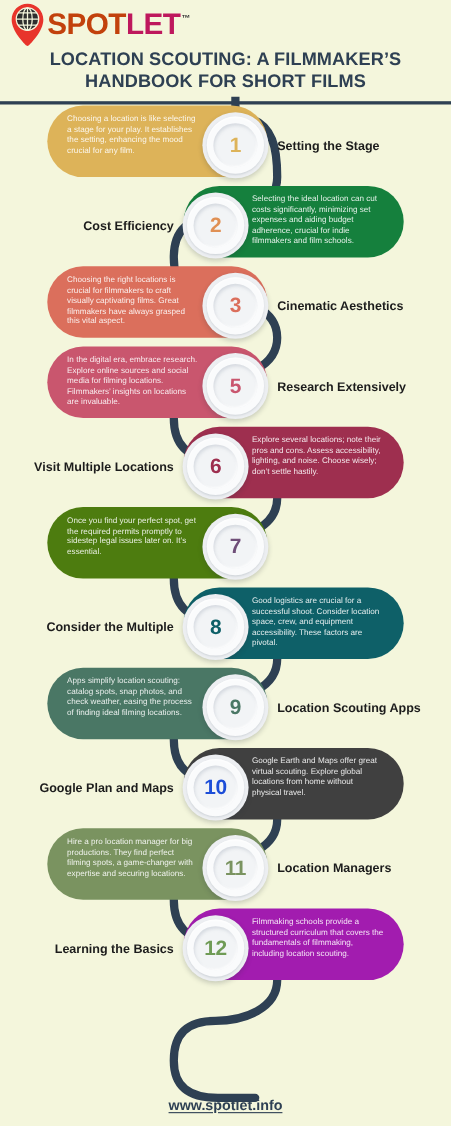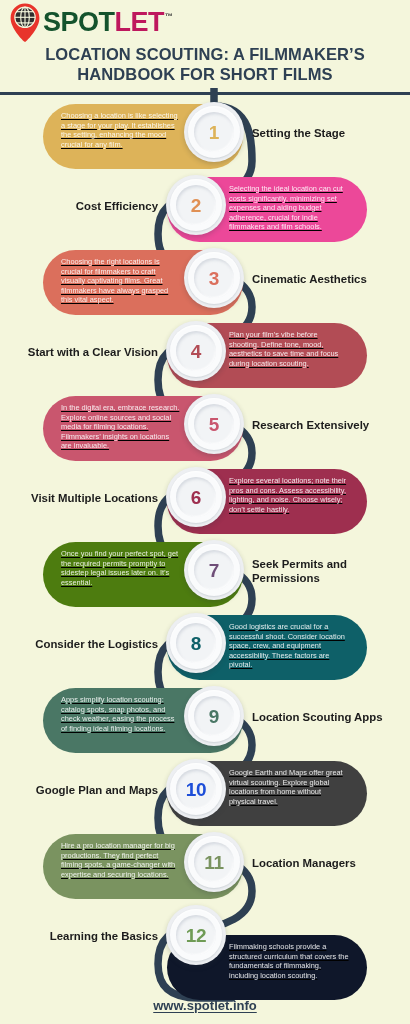--- a/index.html
+++ b/index.html
@@ -10,45 +10,44 @@
     position:relative;
   }
   .page{position:relative;width:410px;height:1024px;}
 
   
   .header{position:absolute;left:0;top:0;width:410px;height:96px;}
   .logo-row{position:absolute;left:8px;top:2px;display:flex;align-items:center;height:40px;}
   .pin{width:34px;height:40px;position:relative;flex:0 0 auto;}
   .pin svg{display:block;}
   .logo-text{font-size:27px;font-weight:bold;letter-spacing:-0.5px;line-height:1;margin-left:1px;position:relative;}
-  .logo-spot{color:#14532d;}
+  .logo-spot{color:#c2410c;}
   .logo-let{color:#be185d;}
   .logo-tm{font-size:8px;font-weight:bold;color:#333;position:relative;top:-12px;left:1px;}
 
   .title{
     position:absolute;left:0;top:44px;width:410px;
     text-align:center;color:#2E4053;
     font-size:16.5px;font-weight:bold;line-height:20px;
     letter-spacing:0.1px;
   }
   .divider{position:absolute;left:0;top:92px;width:410px;height:3px;background:#2E4053;}
 
   
   .snake{position:absolute;left:0;top:88px;width:410px;height:930px;pointer-events:none;z-index:1;}
 
   
   .steps{position:absolute;left:0;top:96px;width:410px;z-index:2;}
   .step{position:relative;width:410px;height:73px;}
 
   .pill{
-    position:absolute;top:8px;height:65px;
+    position:absolute;top:0;height:65px;
     border-radius:33px;
     box-sizing:border-box;
     z-index:2;
-    text-decoration:underline;
   }
   .pill.left{left:43px;width:200px;padding:7px 62px 7px 18px;}
   .pill.right{right:43px;width:200px;padding:7px 18px 7px 62px;}
   .pill-text{
     color:rgba(255,255,255,0.88);
     font-size:7.4px;line-height:9.6px;
     display:block;
   }
 
   .badge{
@@ -165,21 +164,21 @@
       </div>
       <div class="badge left">
         <span class="ring1"></span>
         <span class="ring2"></span>
         <span class="badge-num" style="color: rgb(221, 179, 89);">1</span>
       </div>
       <div class="heading right">Setting the Stage</div>
     </div>
 
     <div class="step">
-      <div class="pill right" style="background: #ec4899;">
+      <div class="pill right" style="background: #15803d;">
         <span class="pill-text">Selecting the ideal location can cut costs significantly, minimizing set expenses and aiding budget adherence, crucial for indie filmmakers and film schools.</span>
       </div>
       <div class="badge right">
         <span class="ring1"></span>
         <span class="ring2"></span>
         <span class="badge-num" style="color: rgb(224, 144, 84);">2</span>
       </div>
       <div class="heading left">Cost Efficiency</div>
     </div>
 
@@ -188,31 +187,20 @@
         <span class="pill-text">Choosing the right locations is crucial for filmmakers to craft visually captivating films. Great filmmakers have always grasped this vital aspect.</span>
       </div>
       <div class="badge left">
         <span class="ring1"></span>
         <span class="ring2"></span>
         <span class="badge-num" style="color: rgb(219, 111, 92);">3</span>
       </div>
       <div class="heading right">Cinematic Aesthetics</div>
     </div>
 
-    <div class="step">
-      <div class="pill right" style="background: rgb(178, 76, 85);">
-        <span class="pill-text">Plan your film’s vibe before shooting. Define tone, mood, aesthetics to save time and focus during location scouting.</span>
-      </div>
-      <div class="badge right">
-        <span class="ring1"></span>
-        <span class="ring2"></span>
-        <span class="badge-num" style="color: rgb(178, 76, 85);">4</span>
-      </div>
-      <div class="heading left">Start with a Clear Vision</div>
-    </div>
 
     <div class="step">
       <div class="pill left" style="background: rgb(201, 86, 110);">
         <span class="pill-text">In the digital era, embrace research. Explore online sources and social media for filming locations. Filmmakers’ insights on locations are invaluable.</span>
       </div>
       <div class="badge left">
         <span class="ring1"></span>
         <span class="ring2"></span>
         <span class="badge-num" style="color: rgb(201, 86, 110);">5</span>
       </div>
@@ -233,33 +221,32 @@
 
     <div class="step">
       <div class="pill left" style="background: #4d7c0f;">
         <span class="pill-text">Once you find your perfect spot, get the required permits promptly to sidestep legal issues later on. It’s essential.</span>
       </div>
       <div class="badge left">
         <span class="ring1"></span>
         <span class="ring2"></span>
         <span class="badge-num" style="color: rgb(111, 78, 120);">7</span>
       </div>
-      <div class="heading right">Seek Permits and Permissions</div>
     </div>
 
     <div class="step">
       <div class="pill right" style="background: rgb(14, 96, 104);">
         <span class="pill-text">Good logistics are crucial for a successful shoot. Consider location space, crew, and equipment accessibility. These factors are pivotal.</span>
       </div>
       <div class="badge right">
         <span class="ring1"></span>
         <span class="ring2"></span>
         <span class="badge-num" style="color: rgb(14, 96, 104);">8</span>
       </div>
-      <div class="heading left">Consider the Logistics</div>
+      <div class="heading left">Consider the Multiple</div>
     </div>
 
     <div class="step">
       <div class="pill left" style="background: rgb(74, 119, 101);">
         <span class="pill-text">Apps simplify location scouting: catalog spots, snap photos, and check weather, easing the process of finding ideal filming locations.</span>
       </div>
       <div class="badge left">
         <span class="ring1"></span>
         <span class="ring2"></span>
         <span class="badge-num" style="color: rgb(74, 119, 101);">9</span>
@@ -285,21 +272,21 @@
       </div>
       <div class="badge left">
         <span class="ring1"></span>
         <span class="ring2"></span>
         <span class="badge-num" style="color: rgb(122, 147, 96);">11</span>
       </div>
       <div class="heading right">Location Managers</div>
     </div>
 
     <div class="step">
-      <div class="pill right" style="background: #0f172a; margin-top: 28px;">
+      <div class="pill right" style="background: #a21caf;">
         <span class="pill-text">Filmmaking schools provide a structured curriculum that covers the fundamentals of filmmaking, including location scouting.</span>
       </div>
       <div class="badge right">
         <span class="ring1"></span>
         <span class="ring2"></span>
         <span class="badge-num" style="color: rgb(111, 155, 85);">12</span>
       </div>
       <div class="heading left">Learning the Basics</div>
     </div>
 

